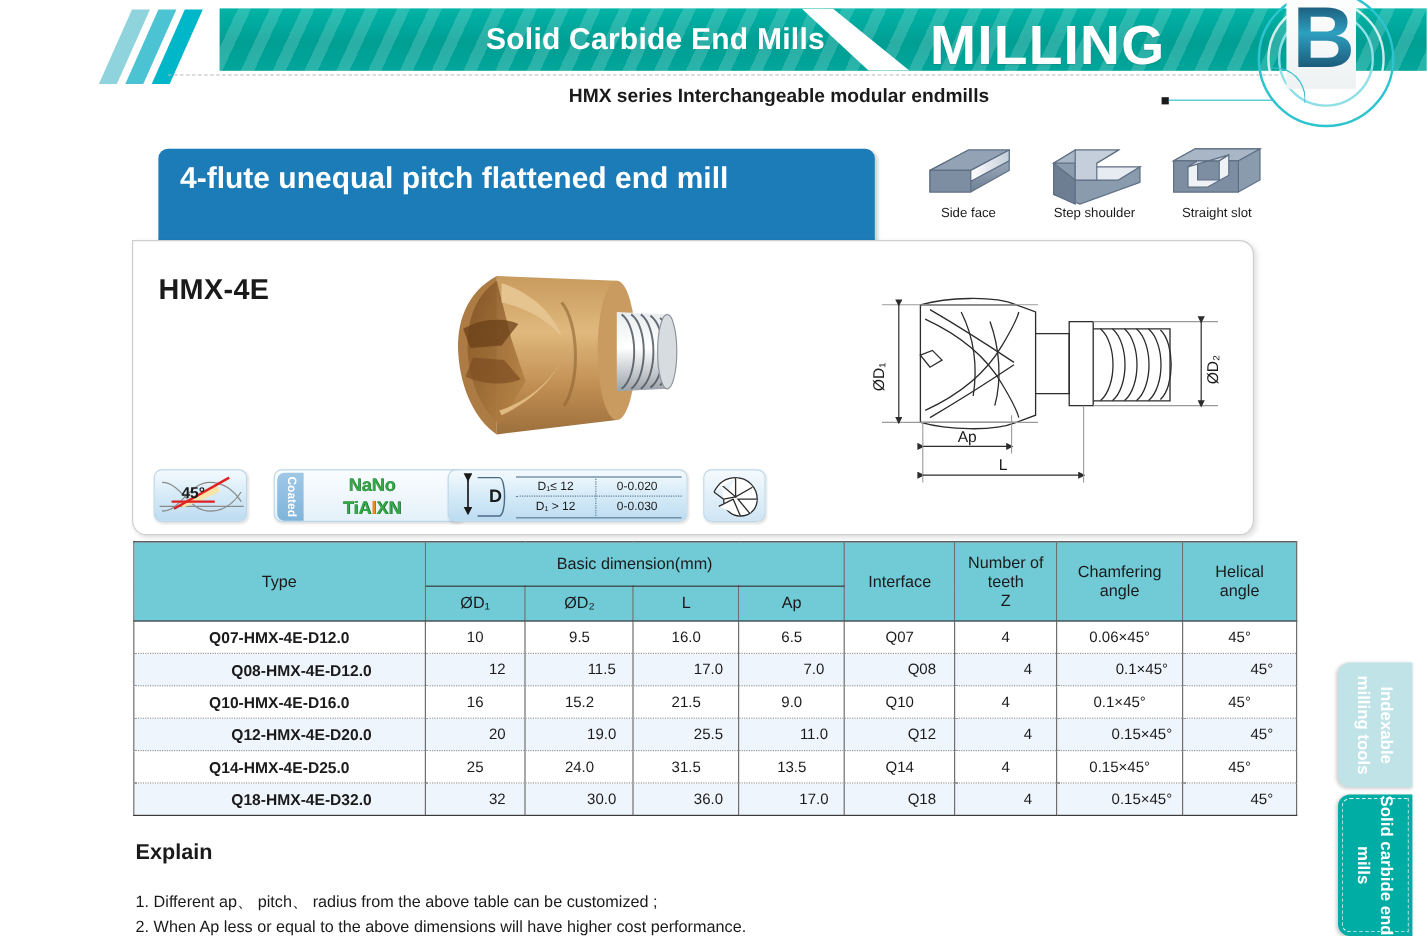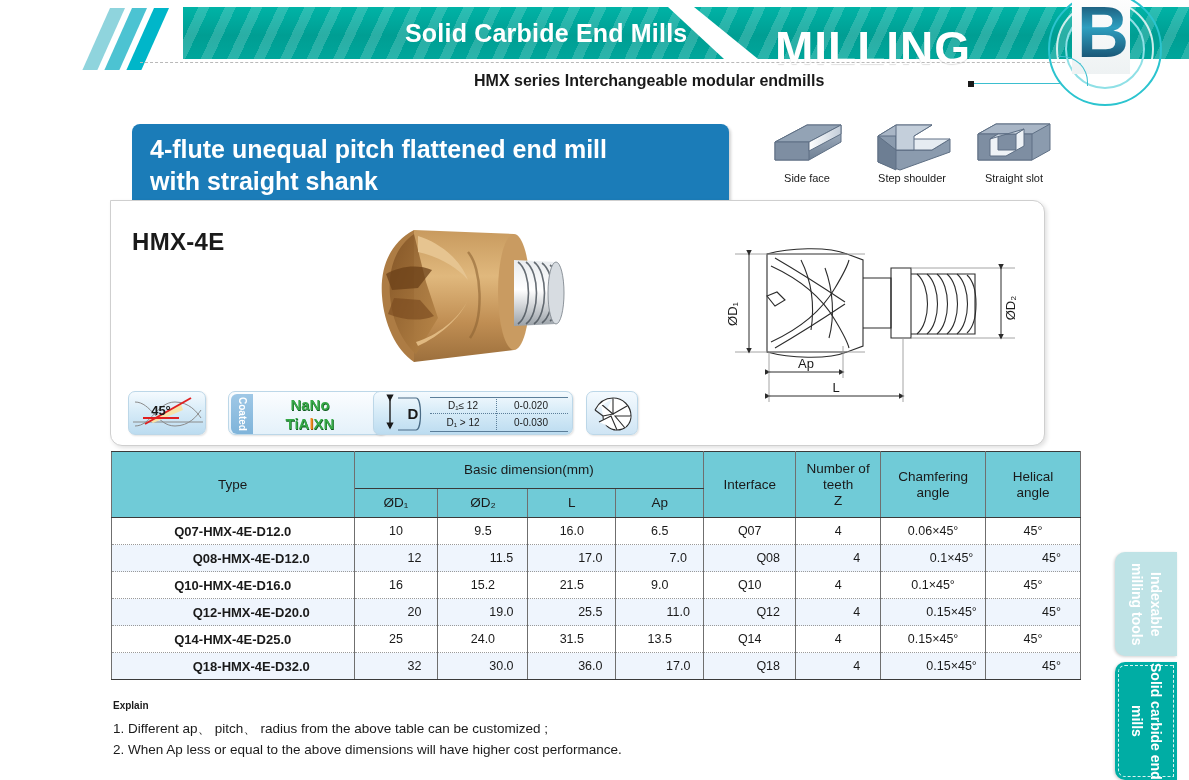--- a/index.html
+++ b/index.html
@@ -33,21 +33,21 @@
            transform: skewX(-24deg); transform-origin: top left; }
   .slash.s1 { left: 2px;  background: #8fd4dd; }
   .slash.s2 { left: 24px; background: #4cc3d2; }
   .slash.s3 { left: 46px; background: #00b6c9; }
   .header-title {
     position: absolute; left: 405px; top: 14px; width: 265px; height: 38px;
     color: #ffffff; font-size: 25px; font-weight: bold; line-height: 38px;
     text-align: right; letter-spacing: .2px; white-space: nowrap;
   }
   .milling-word {
-    position: absolute; left: 775px; top: 23px;
+    position: absolute; left: 775px; top: 12px;
     color: #ffffff; font-size: 46px; font-weight: bold; line-height: 50px;
     letter-spacing: 1px; white-space: nowrap;
     text-shadow: 0 1px 1px rgba(0,0,0,.12);
   }
   .badge-b { position: absolute; left: 1046px; top: -10px; width: 118px; height: 118px; }
   .badge-ring {
     position: absolute; border-radius: 50%; border: 2px solid rgba(255,255,255,.75);
   }
   .badge-ring.r1 { left: 2px;  top: 2px;  width: 114px; height: 114px; border-color: #2bc4cf; }
   .badge-ring.r2 { left: 10px; top: 10px; width: 98px;  height: 98px;  border-color: rgba(255,255,255,.8); }
@@ -180,21 +180,21 @@
   .col-d2   { width: 90px; }
   .col-l    { width: 88px; }
   .col-ap   { width: 88px; }
   .col-if   { width: 92px; }
   .col-z    { width: 85px; }
   .col-ch   { width: 105px; }
   .col-he   { width: 95px; }
 
   
   .explain { position: absolute; left: 113px; top: 700px; width: 700px; }
-  .explain .h { font-size: 10px; font-weight: bold; color: #1a1a1a; margin-bottom: 7px; }
+  .explain .h { font-size: 18px; font-weight: bold; color: #1a1a1a; margin-bottom: 20px; }
   .explain .l { font-size: 13.5px; color: #1a1a1a; line-height: 21px; }
 
   
   .side-tabs { position: absolute; left: 1115px; top: 552px; width: 74px; height: 228px; }
   .side-tab {
     position: absolute; left: 0; width: 62px;
     border-radius: 10px 0 0 10px; box-shadow: -1px 1px 3px rgba(0,0,0,.18);
     color: #ffffff; font-size: 14px; font-weight: bold;
     writing-mode: vertical-rl; text-orientation: mixed;
     display: flex; align-items: center; justify-content: center;
@@ -230,21 +230,20 @@
 
   <div class="dashed-rule"></div>
   <div class="subtitle">HMX series Interchangeable modular endmills</div>
   <div class="subtitle-dot"></div>
   <div class="subtitle-line"></div>
   <div class="subtitle-hook"></div>
 </div>
 
 <div class="prod-title">
   <div class="line">4-flute unequal pitch flattened end mill</div>
-  <div class="line">with straight shank</div>
 </div>
 
 <div class="app-icons">
   <div class="app-icon a1">
     <svg class="glyph" width="104" height="52" viewBox="0 0 104 52">
       <defs>
         <linearGradient id="gA" x1="0" y1="0" x2="0" y2="1">
           <stop offset="0" stop-color="#a9b6c6"></stop>
             <stop offset="1" stop-color="#6f8094"></stop>
         </linearGradient>

